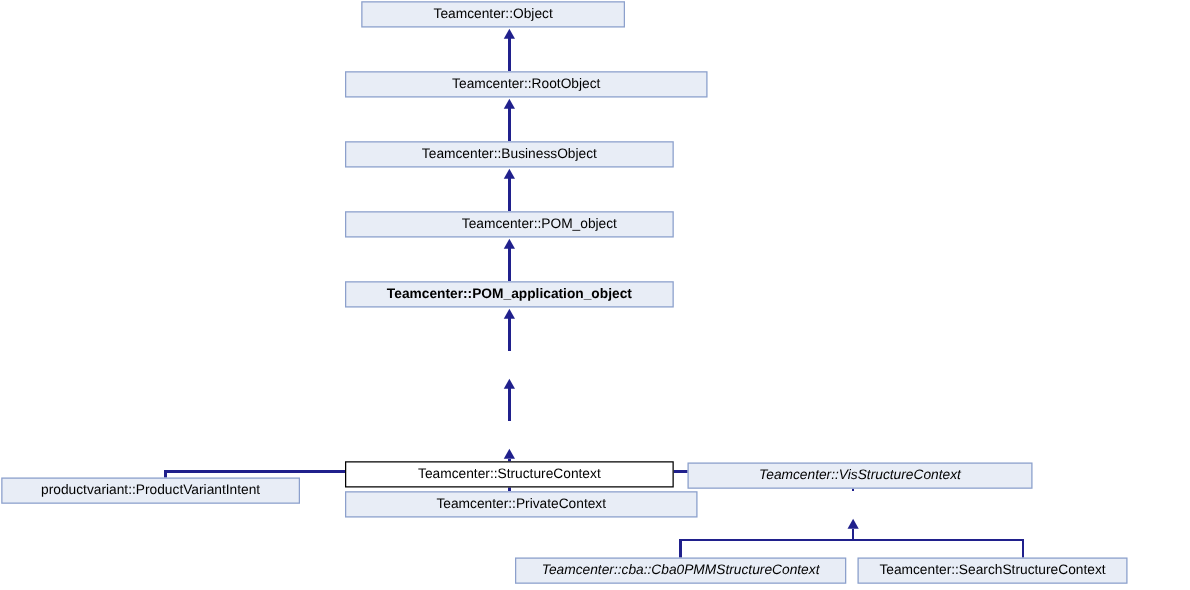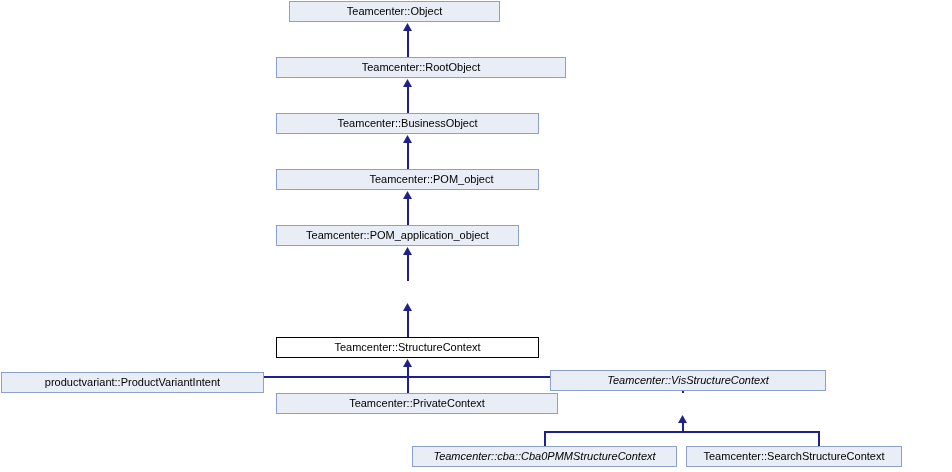--- a/index.html
+++ b/index.html
@@ -22,20 +22,21 @@
     line-height: 19px;
     text-align: center;
     white-space: nowrap;
     overflow: hidden;
     cursor: pointer;
   }
   .node.highlight {
     background: var(--highlight-fill, #ffffff);
     border-color: var(--highlight-border, #000000);
     cursor: default;
+    margin-top: 32px;
   }
   svg.edges {
     position: absolute;
     left: 0; top: 0;
     width: 952px;
     height: 472px;
     pointer-events: none;
   }
   .edge {
     stroke: var(--line, #20208c);
@@ -90,21 +91,21 @@
       <path class="edge" d="M544.5 446 V432 H818.5 V446"></path>
       <path class="edge" d="M682.5 432 V423"></path>
       <polygon class="arrow" points="682.5,415 678,423 687,423"></polygon>
     </g>
   </svg>
 
   <div class="node" style="left:289px; top:1px;   width:211px;">Teamcenter::Object</div>
   <div class="node" style="left:276px; top:57px;  width:290px;">Teamcenter::RootObject</div>
   <div class="node" style="left:276px; top:113px; width:263px;">Teamcenter::BusinessObject</div>
   <div class="node" style="left:276px; top:169px; width:263px;padding-left:48px;">Teamcenter::POM_object</div>
-  <div class="node" style="left:276px; top:225px; width:243px;">Teamcenter::POM_application_object</div>
+  <div class="node" style="left:276px; top:225px; width:263px;font-weight:bold;">Teamcenter::POM_application_object</div>
   <div class="node highlight" style="left:276px; top:337px; width:263px;">Teamcenter::StructureContext</div>
-  <div class="node" style="left:1px;   top:372px; width:263px;">productvariant::ProductVariantIntent</div>
+  <div class="node" style="left:1px;   top:382px; width:239px;">productvariant::ProductVariantIntent</div>
   <div class="node" style="left:276px; top:393px; width:282px;">Teamcenter::PrivateContext</div>
   <div class="node" style="left:550px; top:370px; width:276px;font-style:italic;">Teamcenter::VisStructureContext</div>
   <div class="node" style="left:412px; top:446px; width:265px;font-style:italic;">Teamcenter::cba::Cba0PMMStructureContext</div>
   <div class="node" style="left:686px; top:446px; width:216px;">Teamcenter::SearchStructureContext</div>
 
 </div>
 
 </body></html>

